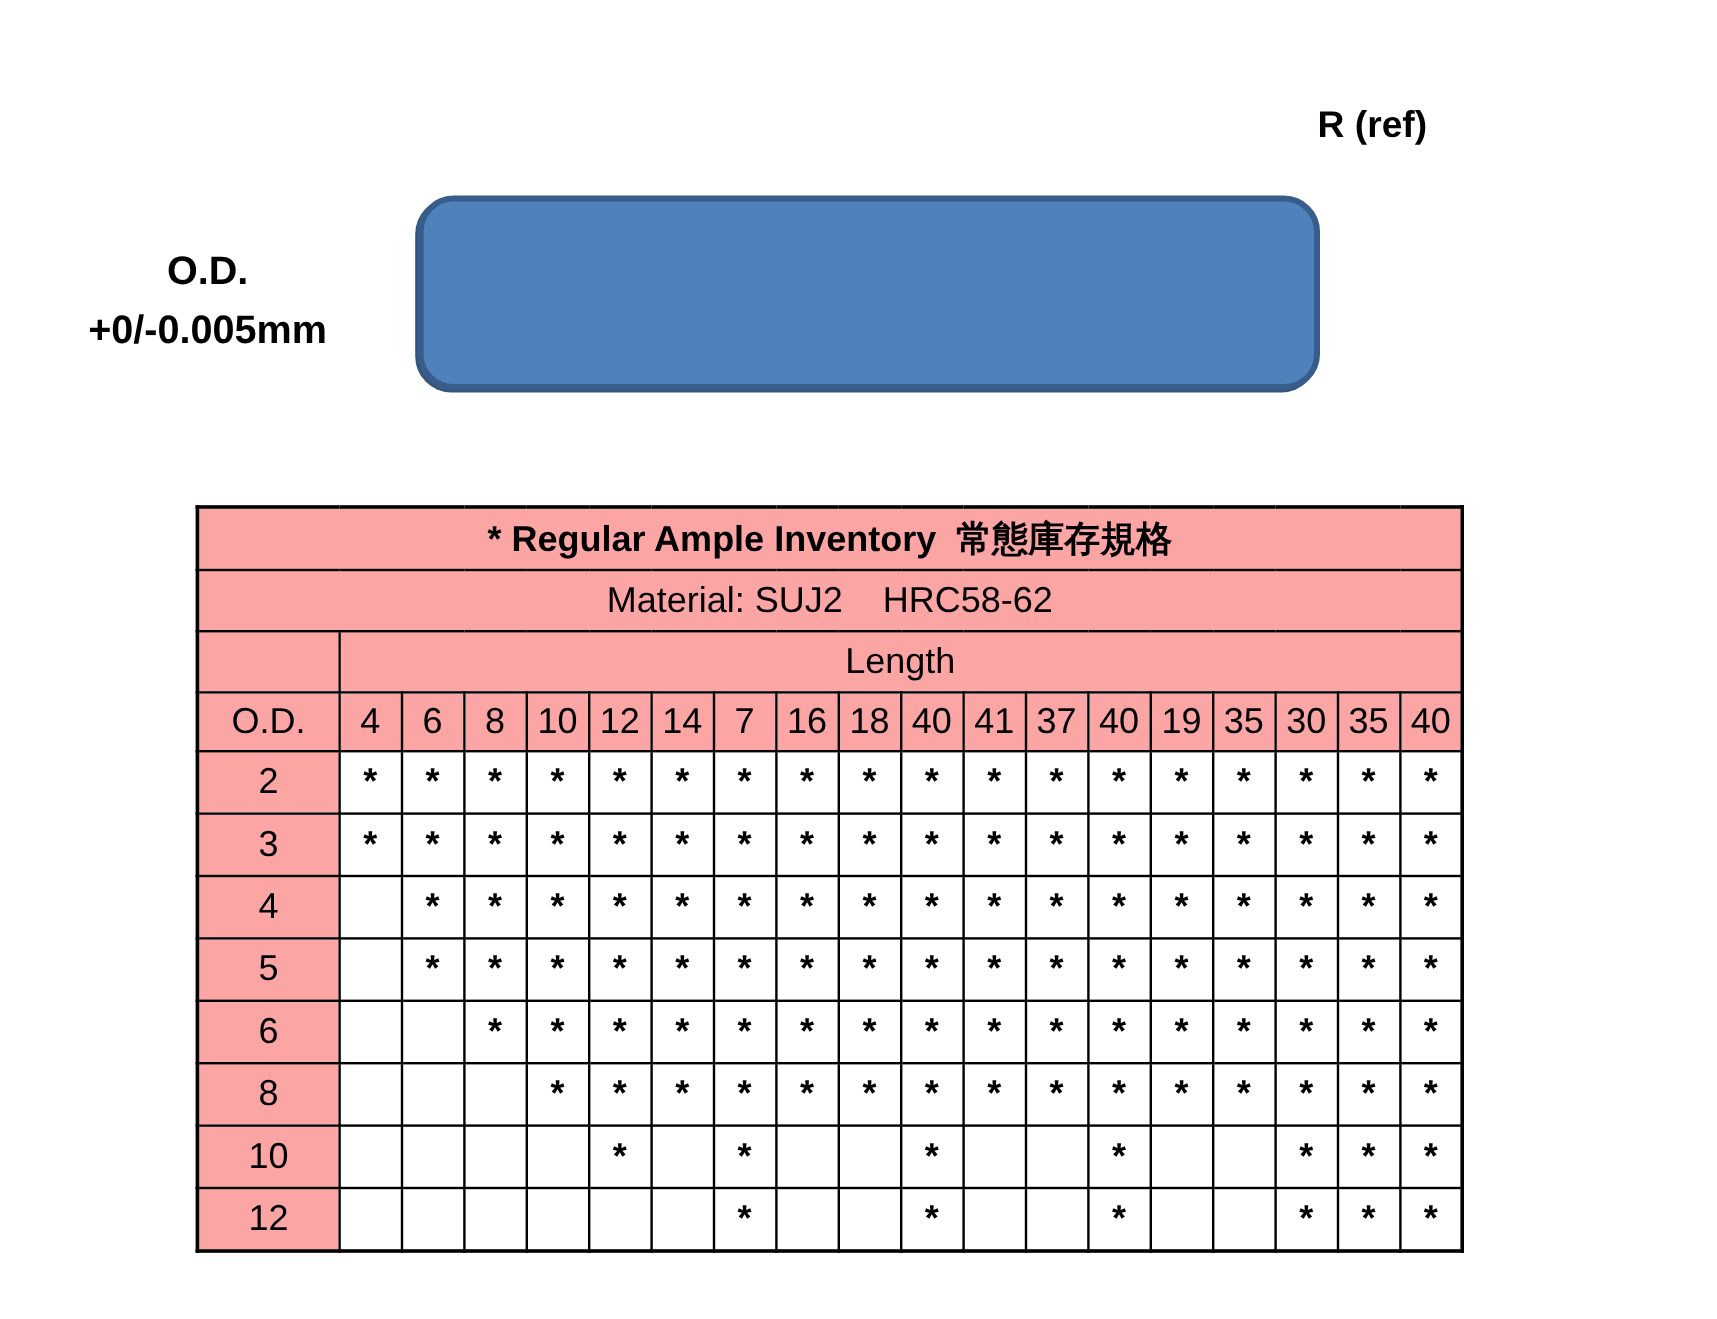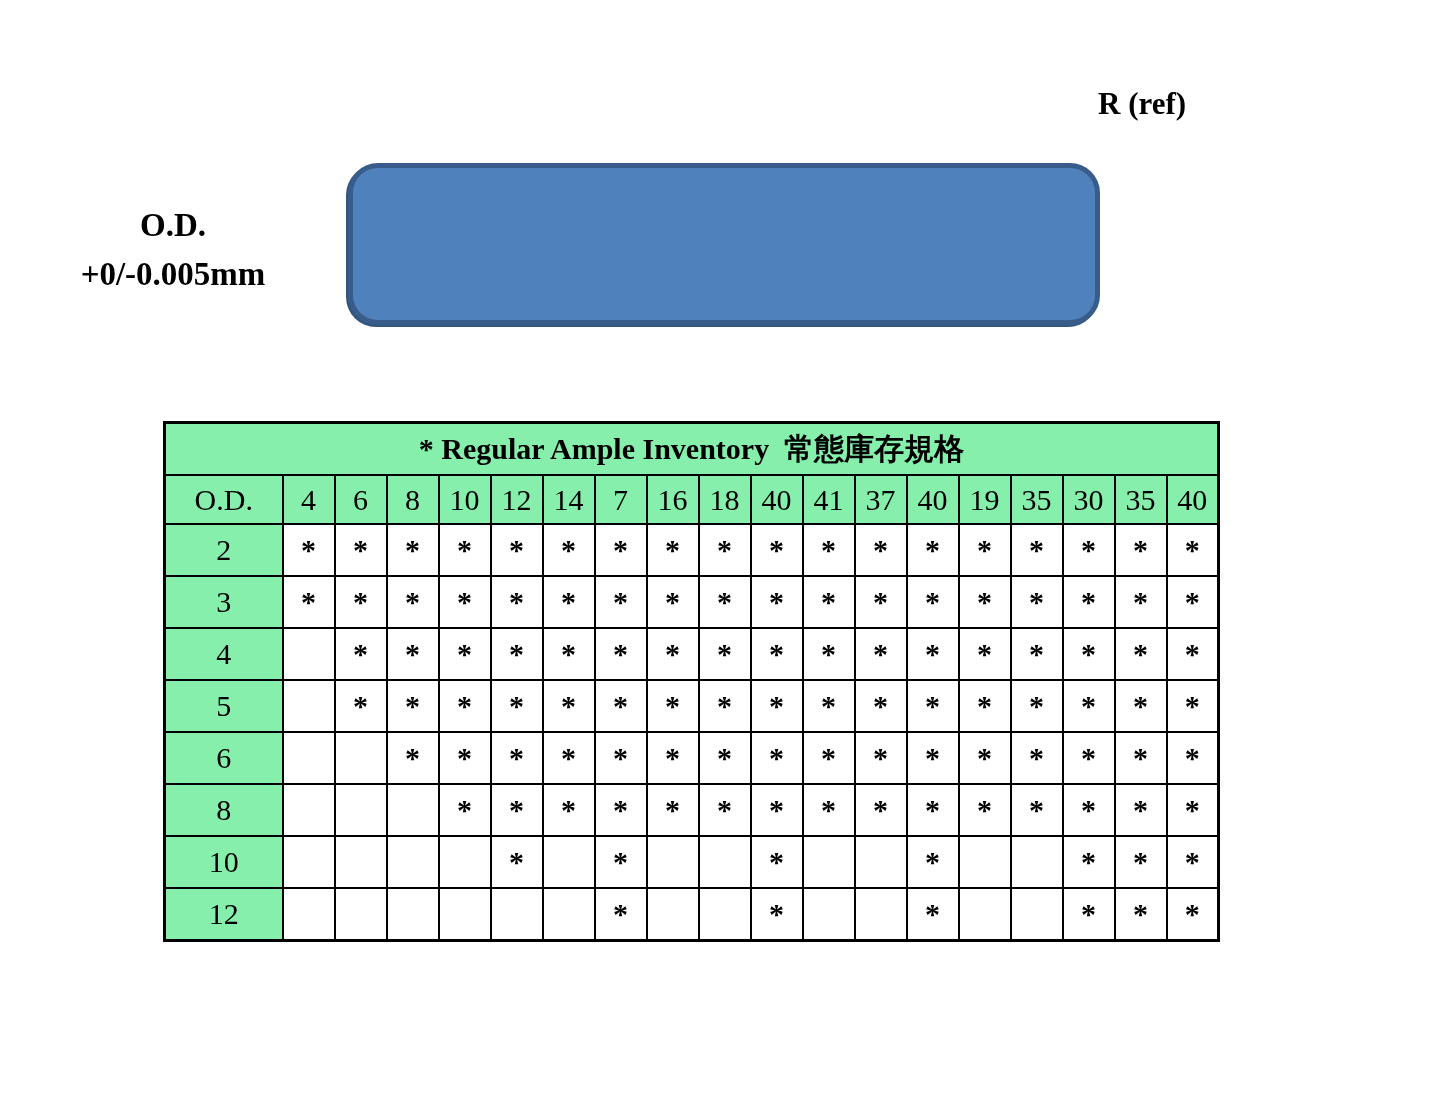--- a/index.html
+++ b/index.html
@@ -1,18 +1,18 @@
 <!DOCTYPE html>
 <html><head>
 <meta charset="utf-8">
 <style>
   html, body { margin:0; padding:0; background:#ffffff; }
   .canvas {
     position:relative; width:1431px; height:1099px; background:#ffffff;
-    font-family:Liberation Serif, serif; color:#000; overflow:hidden;
+    font-family:Liberation Sans, sans-serif; color:#000; overflow:hidden;
   }
   .r-ref {
     position:absolute; left:1098px; top:86px;
     font-size:31px; font-weight:bold; white-space:pre;
   }
   .pin {
     position:absolute; left:348px; top:163px; width:742px; height:152px;
     background:#4F81BD; border:5px solid #385D8A; border-radius:30px;
     box-shadow:-2px 2px 0 0 #33567F;
   }
@@ -27,21 +27,21 @@
   }
   table.spec {
     position:absolute; left:163px; top:421px;
     border-collapse:collapse; table-layout:fixed;
     border:3px solid #000; font-size:29px;
   }
   table.spec td {
     border:2px solid #000; text-align:center; vertical-align:middle;
     padding:0; overflow:hidden;
   }
-  .yellow { background:#86efac; }
+  .yellow { background:#fca5a5; }
   .title-row td   { height:50px; font-weight:bold; white-space:pre; font-size:30px; }
   .material-row td{ height:49px; white-space:pre; font-size:30px; }
   .length-row td  { height:49px; font-size:30px; }
   .header-row td  { height:47px; font-size:30px; }
   tbody.data td   { height:50px; font-size:30px; }
   td.star-cell    { background:#ffffff; font-weight:bold; font-size:31px; }
 </style>
 </head>
 <body>
 
@@ -73,20 +73,27 @@
         <col style="width: 52px;">
         <col style="width: 52px;">
         <col style="width: 52px;">
         <col style="width: 52px;">
         <col style="width: 52px;">
         <col style="width: 52px;">
       </colgroup>
     <thead>
       <tr class="title-row">
         <td colspan="19" class="yellow">* Regular Ample Inventory  常態庫存規格</td>
+      </tr>
+      <tr class="material-row">
+        <td colspan="19" class="yellow">Material: SUJ2    HRC58-62</td>
+      </tr>
+      <tr class="length-row">
+        <td class="yellow"></td>
+        <td colspan="18" class="yellow">Length</td>
       </tr>
       <tr class="header-row" id="header-row">
         <td class="yellow">O.D.</td>
       <td class="yellow">4</td>
           <td class="yellow">6</td>
           <td class="yellow">8</td>
           <td class="yellow">10</td>
           <td class="yellow">12</td>
           <td class="yellow">14</td>
           <td class="yellow">7</td>

